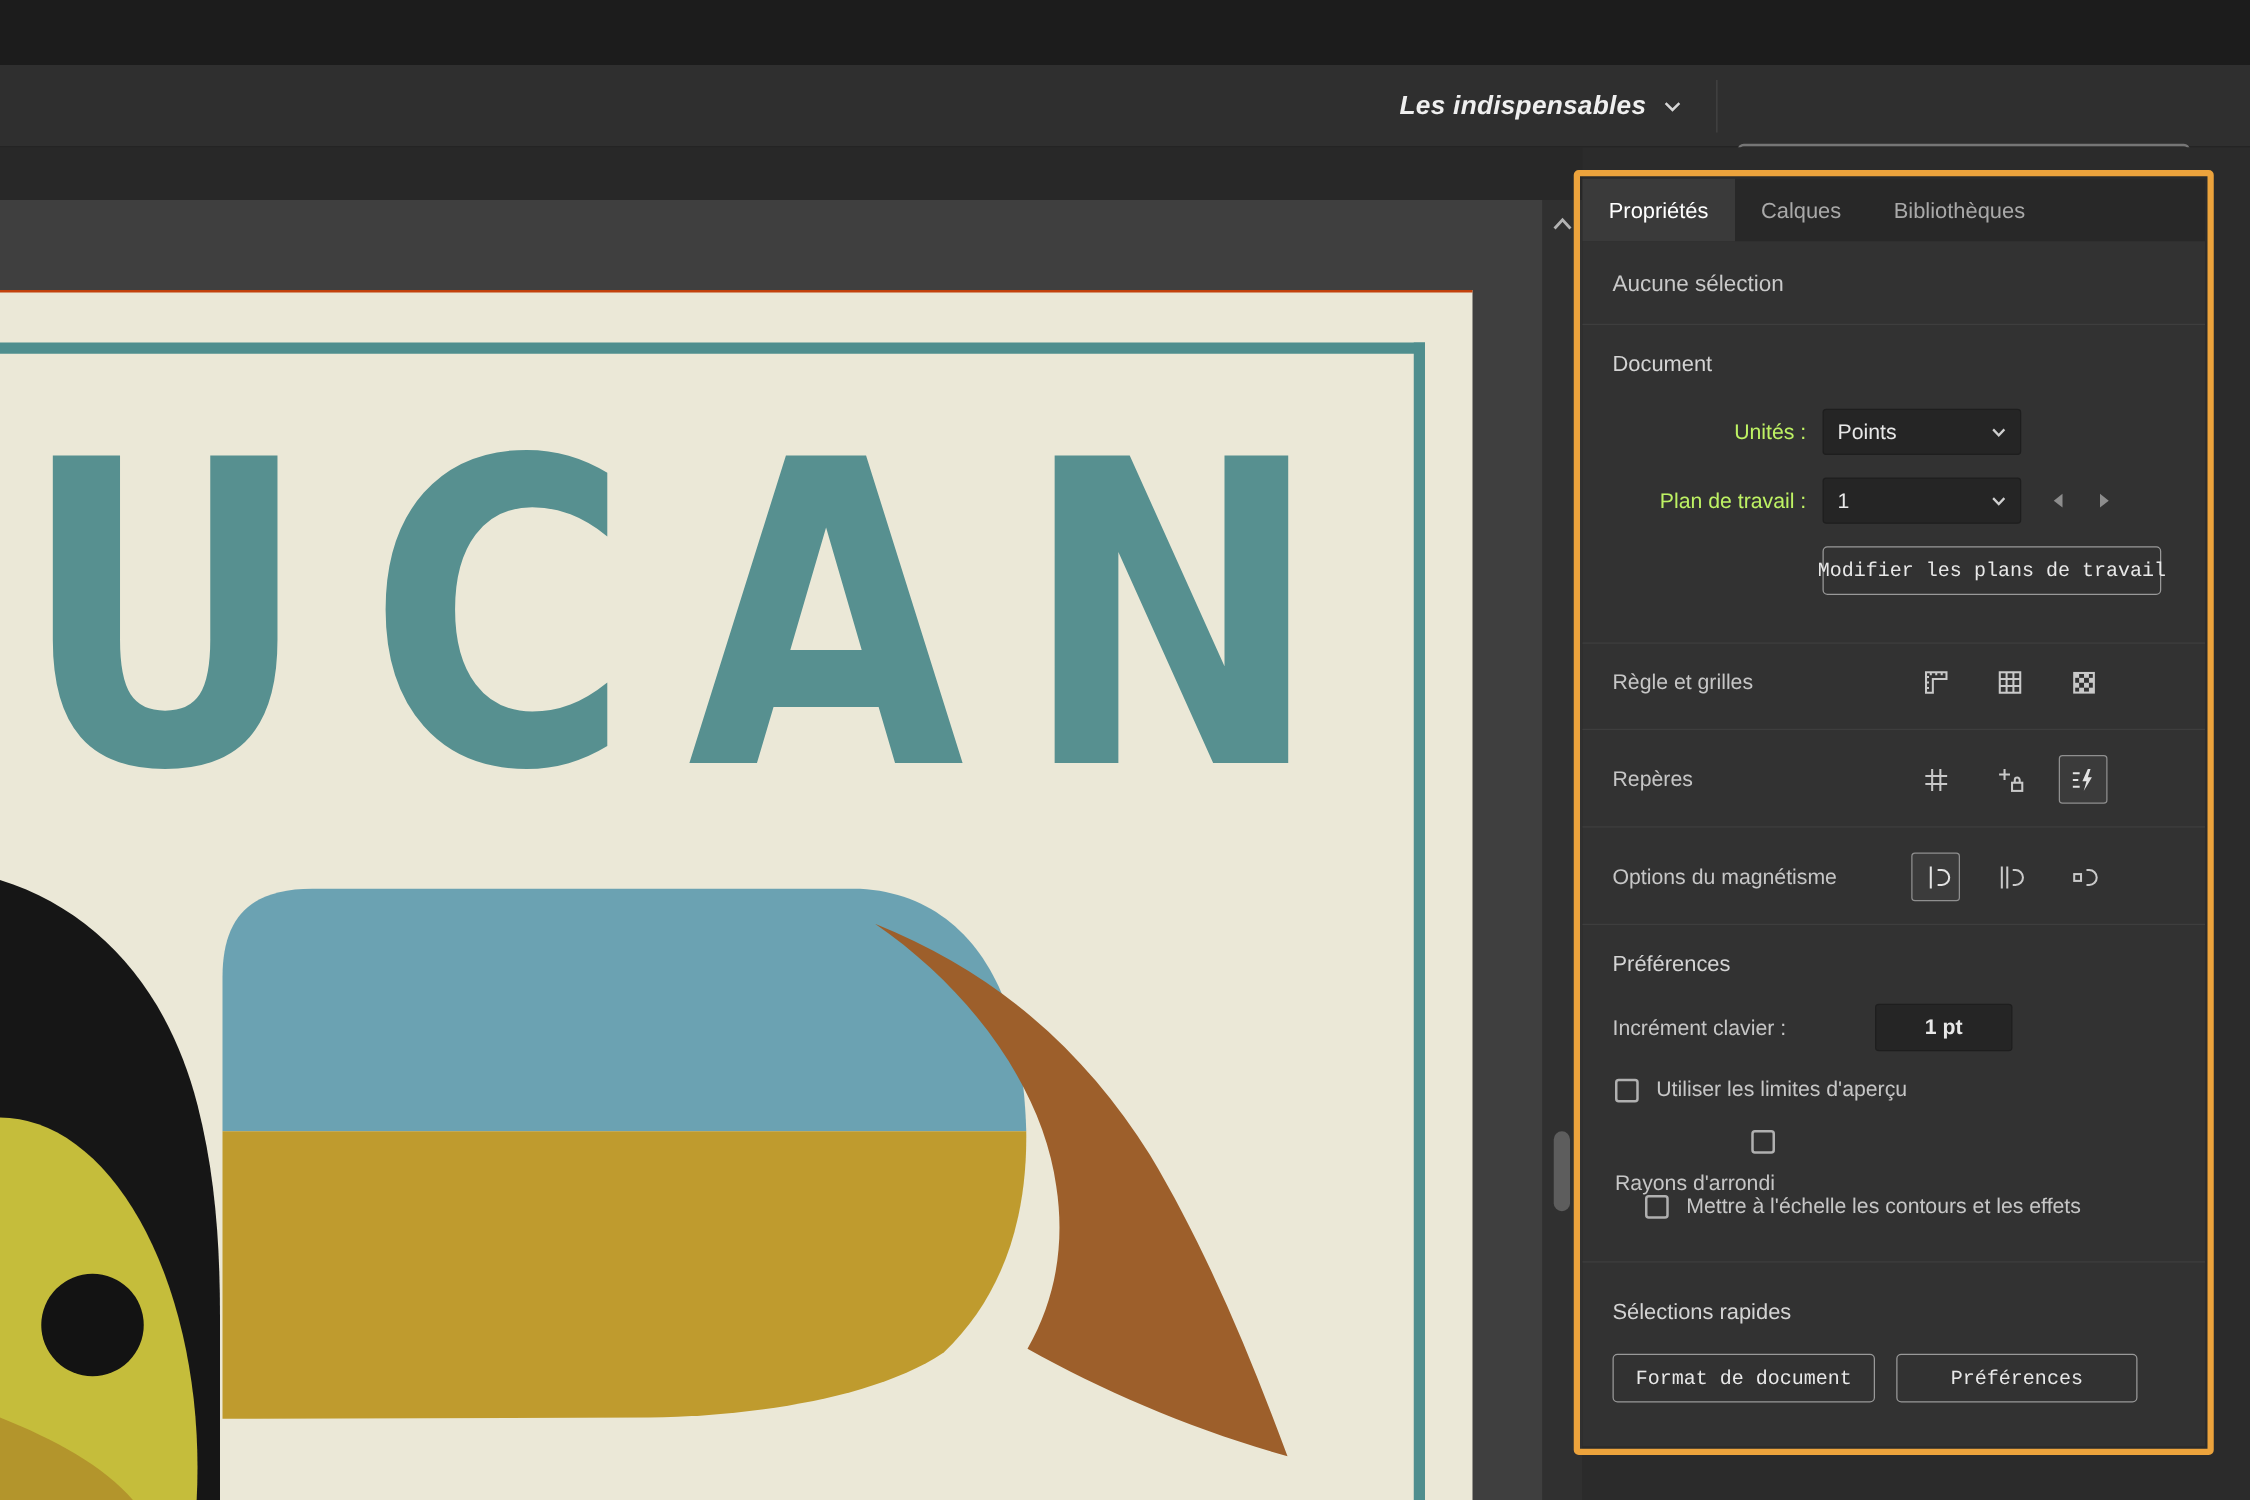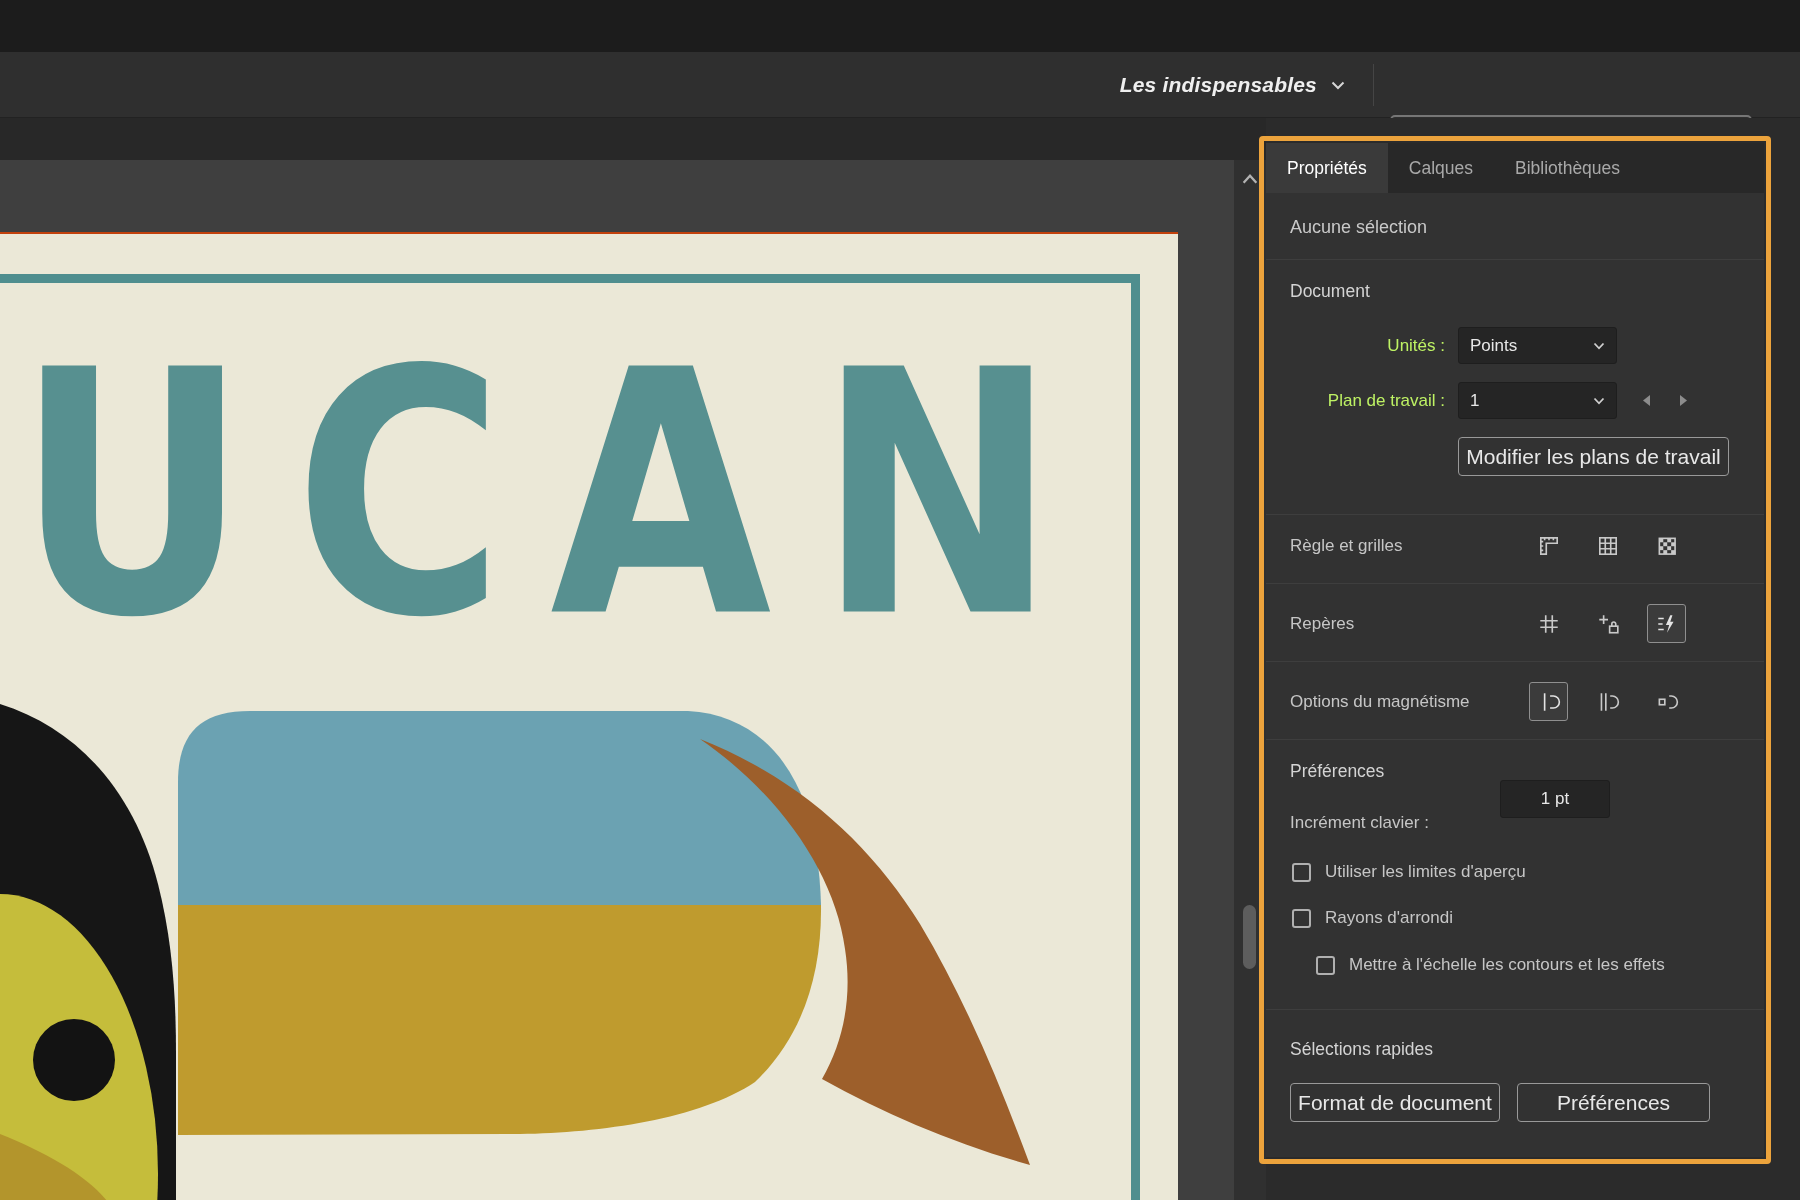--- a/index.html
+++ b/index.html
@@ -67,22 +67,22 @@
   .dropdown {
     position:absolute; left:192px; width:159px; height:37px;
     background:#252525; border:1px solid #1e1e1e; border-radius:3px;
     display:flex; align-items:center; padding:0 11px; color:#e8e8e8; font-size:17px;
   }
   .dropdown .dd-chev { margin-left:auto; }
 
   .outline-btn {
     position:absolute; height:39px; background:transparent;
     border:1px solid #999999; border-radius:4px; color:#e8e8e8;
-    font-size:21px; display:flex; align-items:center; justify-content:center;
-    font-family:Liberation Sans, sans-serif; cursor:default; white-space:nowrap;
+    font-size:16px; display:flex; align-items:center; justify-content:center;
+    font-family:Liberation Mono, monospace; cursor:default; white-space:nowrap;
   }
 
   .iconbtn {
     position:absolute; width:39px; height:39px; border-radius:3px;
     display:flex; align-items:center; justify-content:center;
   }
   .iconbtn svg { stroke:#c9c9c9; fill:none; stroke-width:1.5; }
   .iconbtn.selected { border:1px solid #8f8f8f; background:#3b3b3b; }
   .iconbtn.selected svg { stroke:#e3e3e3; }
 
@@ -285,29 +285,29 @@
 
     <div class="divider" style="top:596px;"></div>
 
     <div class="prow" style="top:618px; left:24px;">
       <span class="phead">Préférences</span>
     </div>
 
     <div class="prow" style="top:670px; left:24px;">
       <span class="plabel">Incrément clavier :</span>
     </div>
-    <div class="valuebox" style="top:637px;">
+    <div class="valuebox" style="top:660px;font-weight:bold;">
       <span>1 pt</span>
     </div>
 
     <div class="cbrow" style="top:715px;">
       <span class="cbx"></span>
       <span class="plabel">Utiliser les limites d'aperçu</span>
     </div>
-    <div class="cbrow" style="top:761px;">
+    <div class="cbrow" style="top:761px;flex-direction:column;">
       <span class="cbx"></span>
       <span class="plabel">Rayons d'arrondi</span>
     </div>
     <div class="cbrow" style="top:808px;padding-left:24px;">
       <span class="cbx"></span>
       <span class="plabel">Mettre à l'échelle les contours et les effets</span>
     </div>
 
     <div class="divider" style="top:866px;"></div>
 

